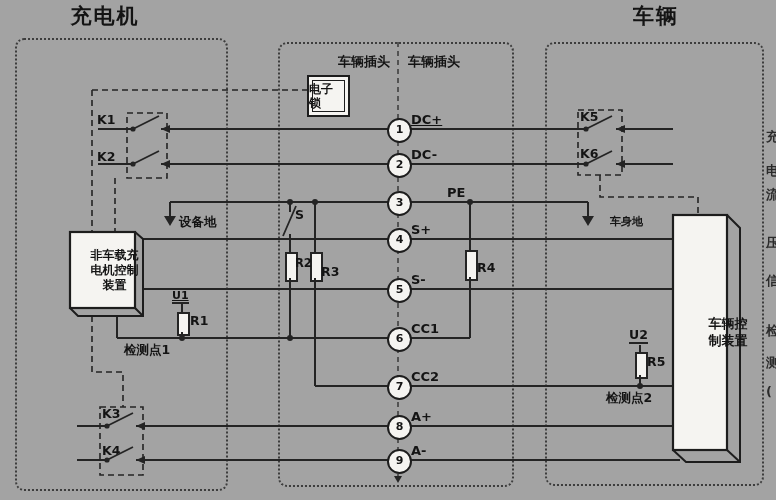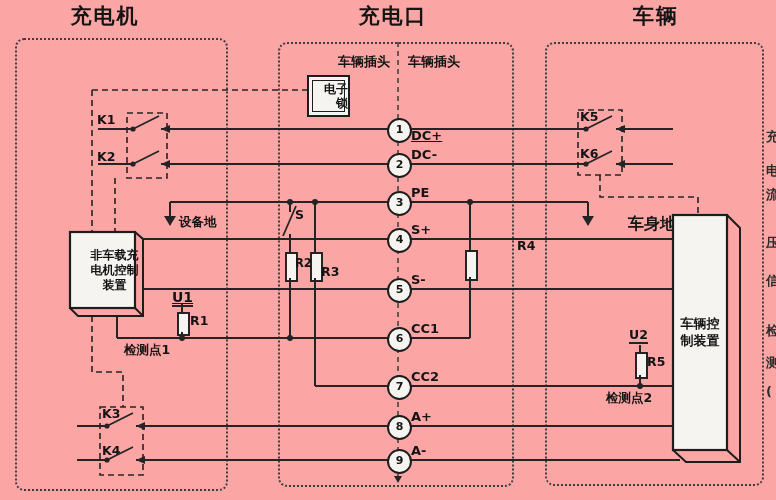--- a/index.html
+++ b/index.html
@@ -1,16 +1,16 @@
 <!DOCTYPE html>
 <html><head>
 <meta charset="utf-8">
 <style>
   html,body{margin:0;padding:0;background:#fff;}
-  #stage{position:relative;width:776px;height:500px;background:#fca5a5;overflow:hidden;
+  #stage{position:relative;width:776px;height:500px;background:#a3a3a3;overflow:hidden;
          font-family:"DejaVu Sans","Liberation Sans",sans-serif;color:#141414;}
   .abs{position:absolute;}
   .lbl{position:absolute;font-weight:bold;color:#141414;white-space:nowrap;}
   .title{font-size:21px;letter-spacing:2px;text-align:center;}
   .outer{position:absolute;border:2px dotted #3d3d3d;border-radius:9px;}
   .res{position:absolute;width:9px;border:2px solid #242424;background:#f5f4f1;}
   .pin{position:absolute;left:387px;width:21px;height:21px;border:2px solid #1d1d1d;border-radius:50%;
        background:#f5f4f1;font-size:11px;font-weight:bold;text-align:center;line-height:20px;z-index:5;}
   .pinlbl{position:absolute;left:411px;font-size:13px;font-weight:bold;z-index:5;}
   .boxtext{position:absolute;display:flex;flex-direction:column;align-items:center;justify-content:center;
@@ -20,32 +20,31 @@
   svg{position:absolute;left:0;top:0;z-index:3;}
   .w{stroke:#242424;stroke-width:2;fill:none;}
   .blade{stroke:#242424;stroke-width:1.8;fill:none;}
   .dashc{stroke:#242424;stroke-width:1.6;fill:none;stroke-dasharray:6 4;}
   .dashmid{stroke:#3a3a3a;stroke-width:1.5;fill:none;stroke-dasharray:5 4;}
   .fillc{fill:#242424;stroke:none;}
   .box3d{stroke:#1d1d1d;stroke-width:2.2;fill:#f5f4f1;}
   .box3dl{stroke:#1d1d1d;stroke-width:2;fill:none;}
   .lockbox{position:absolute;left:307px;top:75px;width:39px;height:38px;border:2px solid #1d1d1d;
            outline:1px solid #1d1d1d;outline-offset:-6px;background:#f5f4f1;display:flex;flex-direction:column;
-           align-items:flex-end;justify-content:center;font-size:12px;font-weight:bold;line-height:1.2;z-index:4;}
+           align-items:flex-start;justify-content:center;font-size:12px;font-weight:bold;line-height:1.2;z-index:4;}
   .battery{position:absolute;left:673px;top:112px;width:79px;height:76px;border:2.5px solid #1d1d1d;
            border-radius:15px;background:#f5f4f1;display:flex;align-items:center;justify-content:center;
            font-size:13.5px;font-weight:bold;z-index:4;}
 </style>
 </head>
 <body>
 
 <div id="stage">
 
   <div class="lbl title abs" style="left:50px;top:2px;width:110px;">充电机</div>
-  <div class="lbl title abs" style="left:338px;top:2px;width:110px;">充电口</div>
   <div class="lbl title abs" style="left:612px;top:2px;width:88px;">车辆</div>
 
   <div class="outer" style="left:15px;top:38px;width:209px;height:449px;"></div>
   <div class="outer" style="left:278px;top:42px;width:232px;height:441px;"></div>
   <div class="outer" style="left:545px;top:42px;width:215px;height:440px;"></div>
 
   <div class="lbl" style="left:336px;top:53px;width:56px;font-size:13px;text-align:center;">车辆插头</div>
   <div class="lbl" style="left:408px;top:53px;font-size:13px;">车辆插头</div>
 
   <svg width="776" height="500" viewBox="0 0 776 500">
@@ -102,59 +101,59 @@
     <span>电子</span>
     <span>锁</span>
   </div>
 
 
   <div class="boxtext" style="left:70px;top:232px;width:89px;height:76px;font-size:12px;line-height:1.25;">
     <span>非车载充</span>
     <span>电机控制</span>
     <span>装置</span>
   </div>
-  <div class="boxtext" style="left:673px;top:215px;width:54px;height:235px;font-size:13px;line-height:1.3;">
+  <div class="boxtext" style="left:673px;top:215px;width:54px;height:235px;font-size:13px;line-height:1.3;padding-left:28px;">
     <span>车辆控</span>
     <span>制装置</span>
   </div>
 
   <div class="lbl" style="left:97px;top:112px;font-size:12.5px;">K1</div>
   <div class="lbl" style="left:97px;top:149px;font-size:12.5px;">K2</div>
   <div class="lbl" style="left:102px;top:406px;font-size:12.5px;">K3</div>
   <div class="lbl" style="left:102px;top:443px;font-size:12.5px;">K4</div>
   <div class="lbl" style="left:580px;top:109px;font-size:12.5px;">K5</div>
   <div class="lbl" style="left:580px;top:146px;font-size:12.5px;">K6</div>
   <div class="lbl" style="left:295px;top:207px;font-size:12.5px;">S</div>
 
   <div class="res" style="left:177px;top:312px;height:20px;"></div>
   <div class="res" style="left:285px;top:252px;height:26px;"></div>
   <div class="res" style="left:310px;top:252px;height:26px;"></div>
   <div class="res" style="left:465px;top:250px;height:27px;"></div>
   <div class="res" style="left:635px;top:352px;height:23px;"></div>
   <div class="lbl" style="left:190px;top:313px;font-size:12.5px;">R1</div>
   <div class="lbl" style="left:295px;top:256px;font-size:11.5px;">R2</div>
   <div class="lbl" style="left:321px;top:264px;font-size:12.5px;">R3</div>
-  <div class="lbl" style="left:477px;top:238px;font-size:12.5px;margin-left:40px;">R4</div>
+  <div class="lbl" style="left:477px;top:260px;font-size:12.5px;">R4</div>
   <div class="lbl" style="left:647px;top:354px;font-size:12.5px;">R5</div>
 
-  <div class="lbl usrc" style="left:172px;top:289px;font-size:14px;text-decoration:underline;">U1</div>
+  <div class="lbl usrc" style="left:172px;top:289px;font-size:11px;text-decoration:underline;">U1</div>
   <div class="lbl usrc" style="left:629px;top:327px;font-size:12.5px;">U2</div>
 
   <div class="lbl" style="left:179px;top:214px;font-size:12.5px;">设备地</div>
-  <div class="lbl" style="left:628px;top:214px;font-size:16px;">车身地</div>
+  <div class="lbl" style="left:610px;top:214px;font-size:11px;">车身地</div>
 
   <div class="lbl" style="left:124px;top:342px;font-size:12.5px;">检测点1</div>
   <div class="lbl" style="left:606px;top:390px;font-size:12.5px;">检测点2</div>
 
   <div class="pin" style="top:118px;">1</div>
-  <div class="pinlbl" style="top:128px;text-decoration:underline;">DC+</div>
+  <div class="pinlbl" style="top:112px;text-decoration:underline;">DC+</div>
   <div class="pin" style="top:153px;">2</div>
   <div class="pinlbl" style="top:147px;">DC-</div>
   <div class="pin" style="top:191px;">3</div>
-  <div class="pinlbl" style="top:185px;">PE</div>
+  <div class="pinlbl" style="top:185px;margin-left:36px;">PE</div>
   <div class="pin" style="top:228px;">4</div>
   <div class="pinlbl" style="top:222px;">S+</div>
   <div class="pin" style="top:278px;">5</div>
   <div class="pinlbl" style="top:272px;">S-</div>
   <div class="pin" style="top:327px;">6</div>
   <div class="pinlbl" style="top:321px;">CC1</div>
   <div class="pin" style="top:375px;">7</div>
   <div class="pinlbl" style="top:369px;">CC2</div>
   <div class="pin" style="top:415px;">8</div>
   <div class="pinlbl" style="top:409px;">A+</div>

